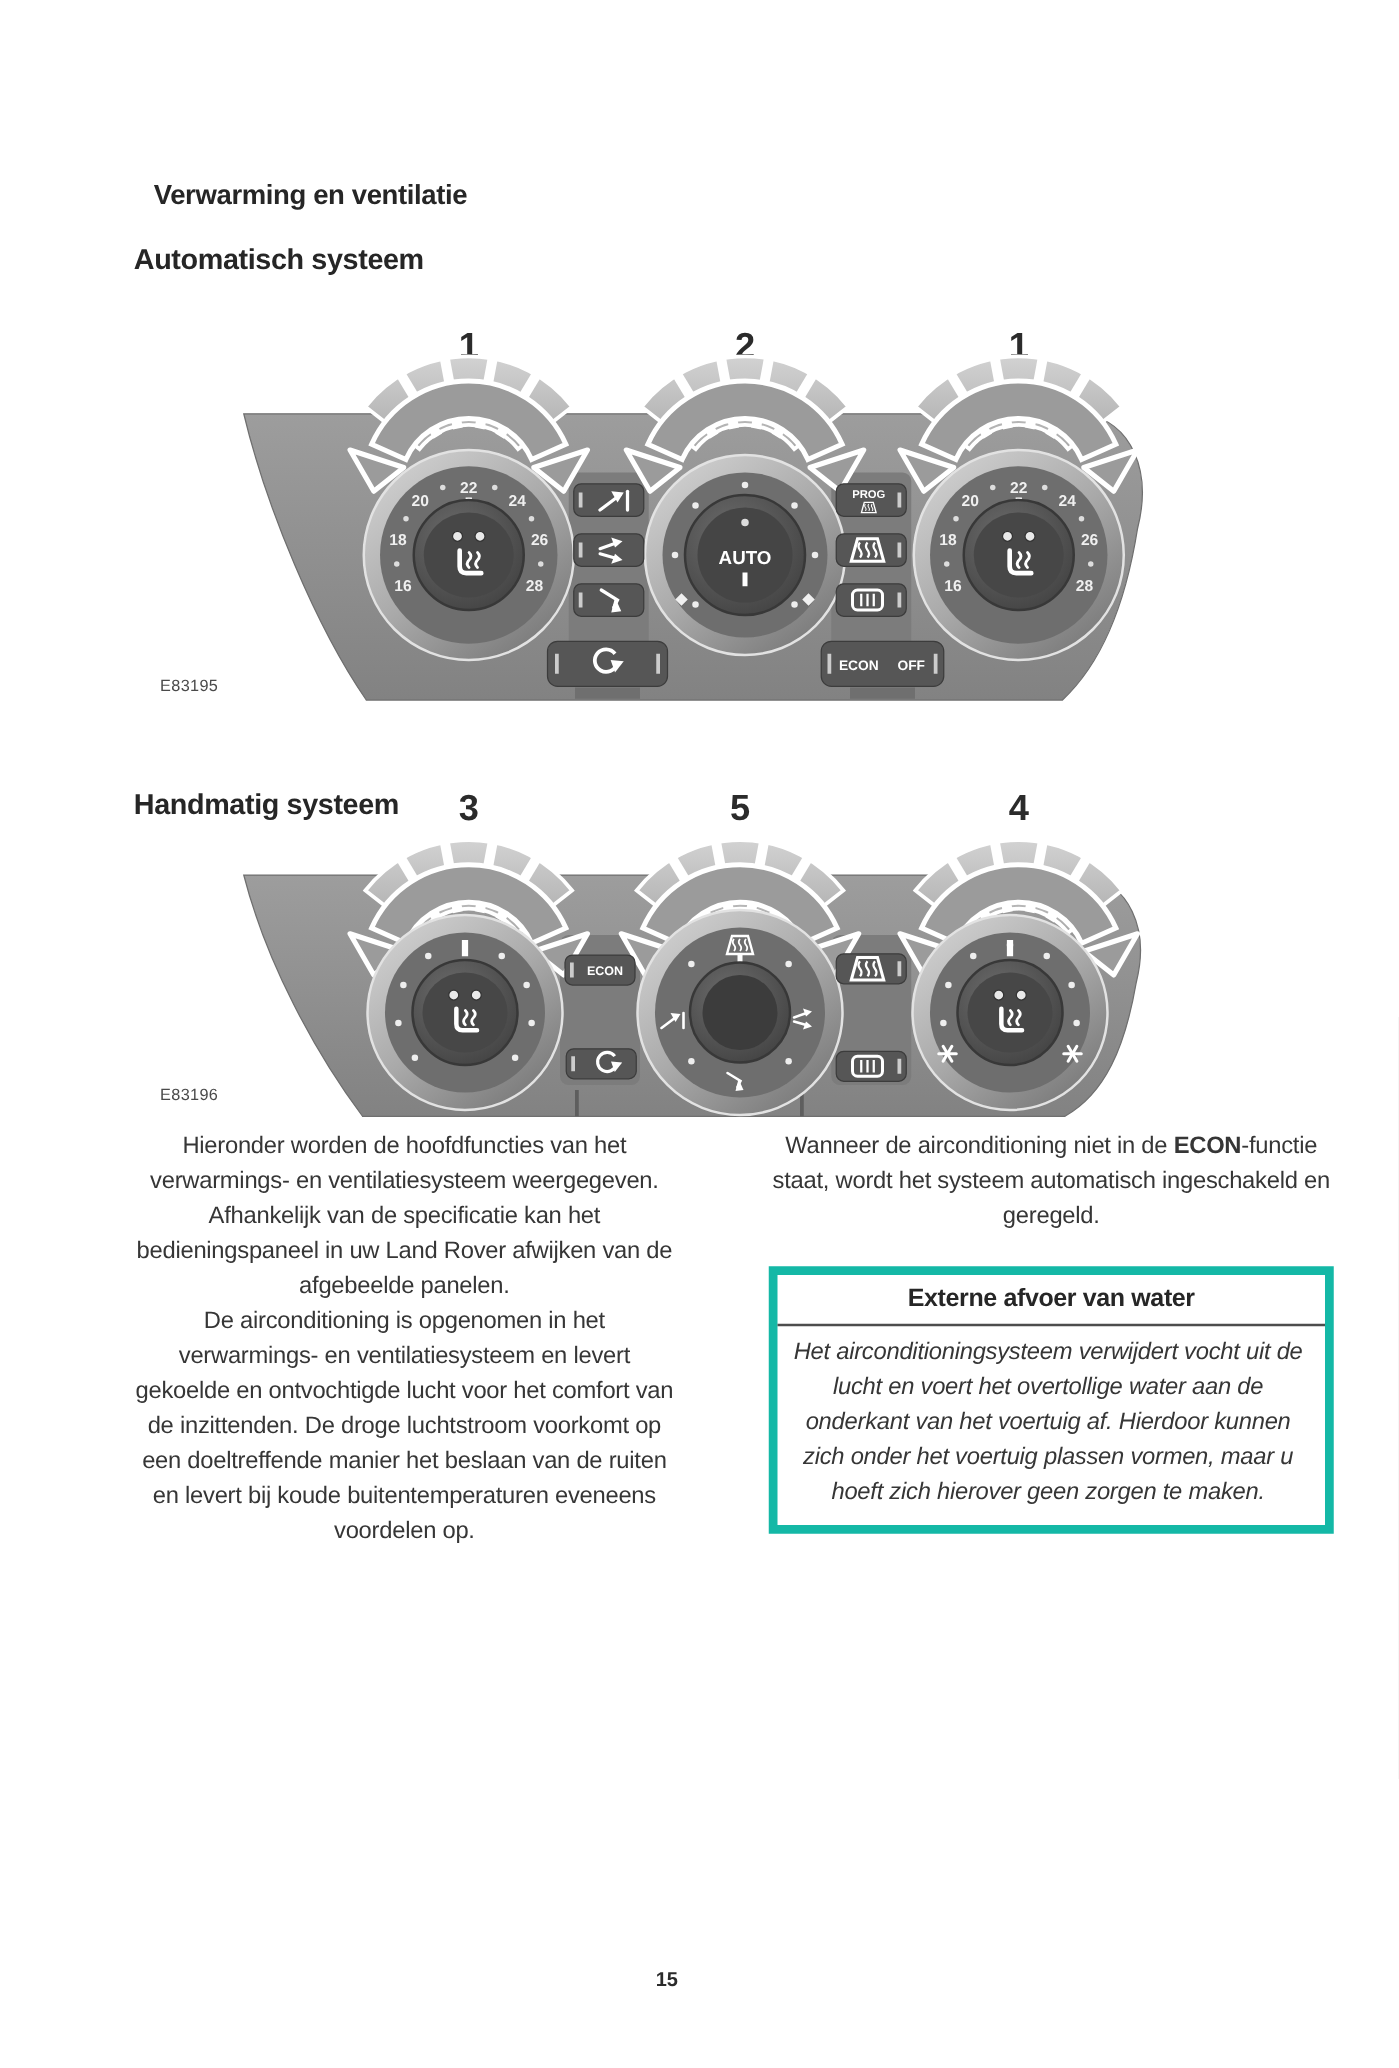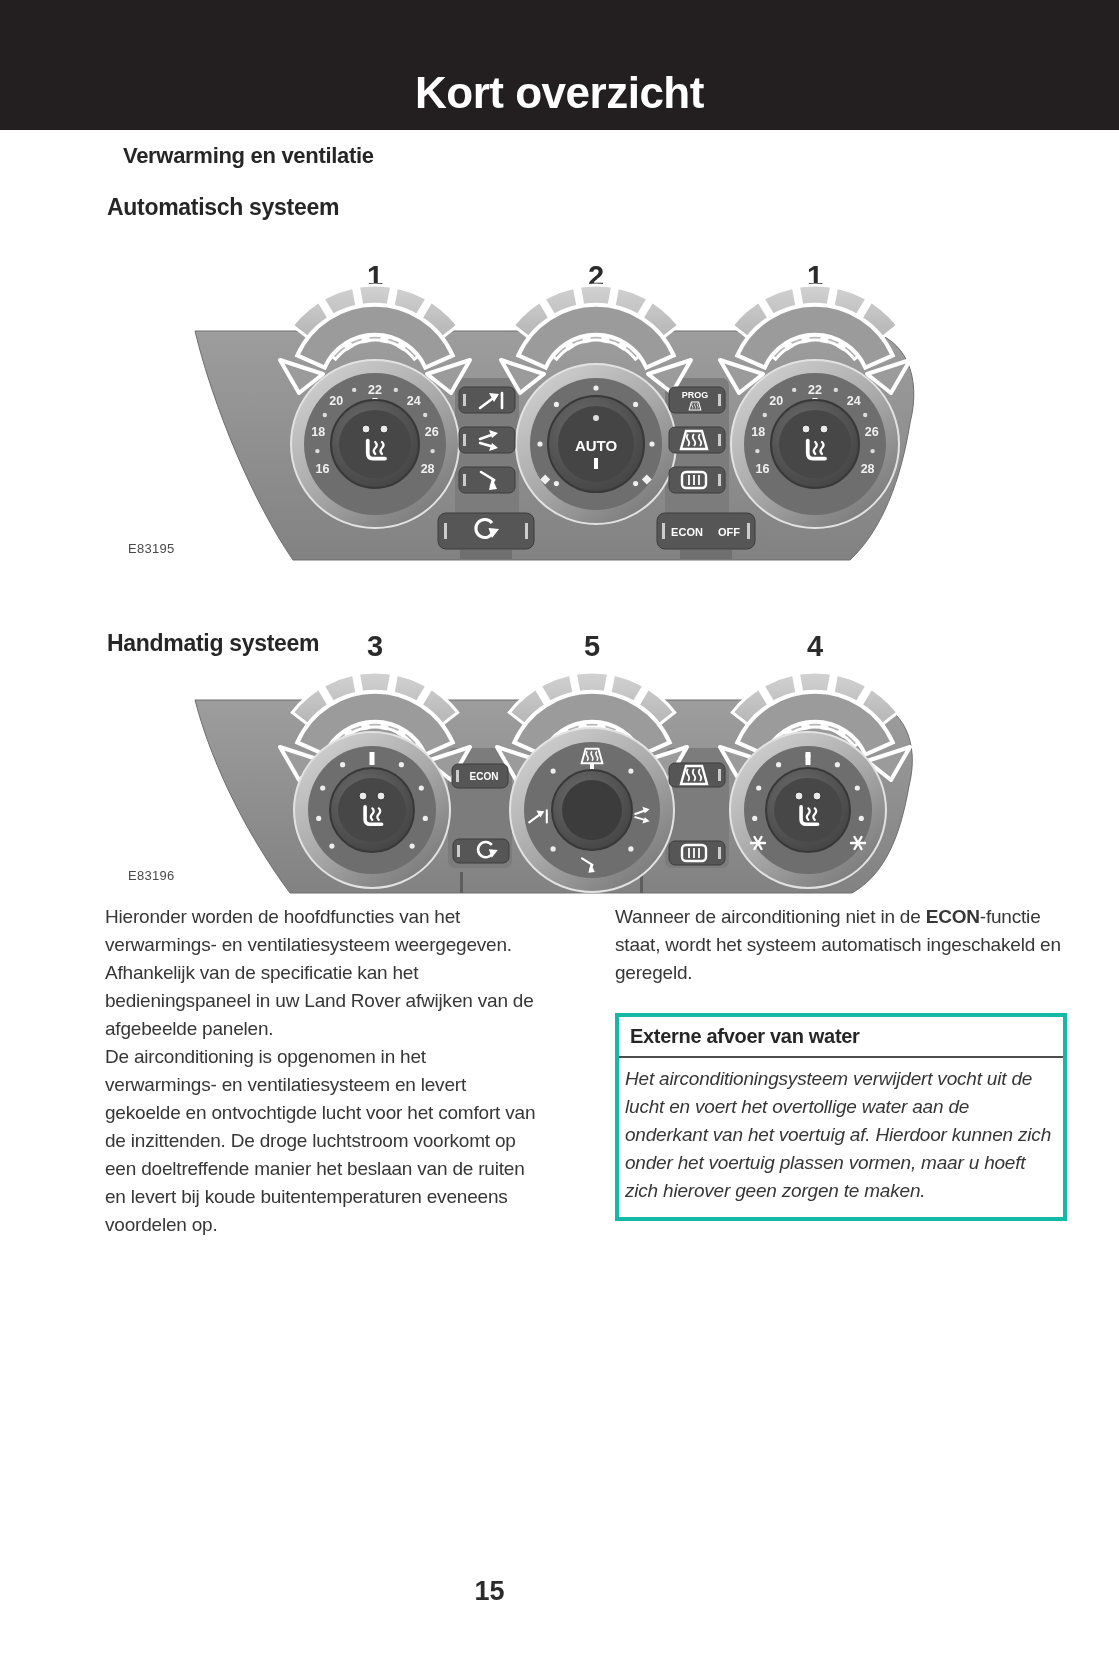--- a/index.html
+++ b/index.html
@@ -26,52 +26,49 @@
   #auto-heading{top:194px;}
   #manual-heading{top:582px;margin-top:48px;}
   .figure-wrap{position:absolute;left:140px;}
   #figure-auto{top:228px;}
   #figure-manual{top:590px;}
   .fig-id{
     position:absolute;font-size:13px;color:#4a4a4a;letter-spacing:0.3px;margin-left:16px;
   }
   #figid-auto{left:112px;top:541px;}
   #figid-manual{left:112px;top:868px;}
-  .col{position:absolute;top:903px;font-size:19px;line-height:28px;letter-spacing:-0.2px;}
+  .col{position:absolute;top:903px;font-size:19px;line-height:28px;letter-spacing:-0.2px;text-align:center;}
   .col p{margin:0 0 0 0;}
   #col-left{left:105px;width:437px;}
   #col-right{left:615px;width:452px;}
   h4.minor-heading{
     margin:24px 0 8px 0;font-size:20px;font-weight:bold;color:#262626;letter-spacing:-0.3px;
   }
   .callout-box{
-    margin-top:26px;border:4px solid #14b8a6;background:#fff;
+    margin-top:26px;border:7px solid #14b8a6;background:#fff;
   }
   .callout-box .box-title{
     padding:5px 11px 6px 11px;font-size:20px;font-weight:bold;color:#262626;
     border-bottom:2px solid #4d4d4d;letter-spacing:-0.3px;
   }
   .callout-box .box-body{padding:7px 11px 12px 6px;font-style:italic;}
   .page-footer{
     position:absolute;left:0;top:1576px;width:979px;text-align:center;
-    font-size:27px;font-weight:bold;color:#2b2b2b;
+    font-size:16px;font-weight:bold;color:#2b2b2b;padding-left:44px;
   }
   svg{font-family:"Liberation Sans","DejaVu Sans",sans-serif;}
   svg text.callout{font-size:29px;font-weight:bold;fill:#2b2b2b;}
   svg text.dial-num{font-size:12.5px;font-weight:bold;fill:#f0f0f0;}
   svg text.btn-label{font-weight:bold;fill:#ffffff;}
 </style>
 </head>
 <body>
 
 <div class="page">
 
-  <div class="header-bar">
-    <h1>Kort overzicht</h1>
-  </div>
 
   <h2 class="section-heading">Verwarming en ventilatie</h2>
   <h3 class="sub-heading" id="auto-heading">Automatisch systeem</h3>
 
   <div class="figure-wrap" id="figure-auto">
   <svg width="860" height="342" viewBox="0 0 860 342">
     <defs>
       <linearGradient id="gPanel" x1="0" y1="0" x2="0" y2="1">
         <stop offset="0" stop-color="#9d9d9d"></stop>
             <stop offset="1" stop-color="#828282"></stop>

